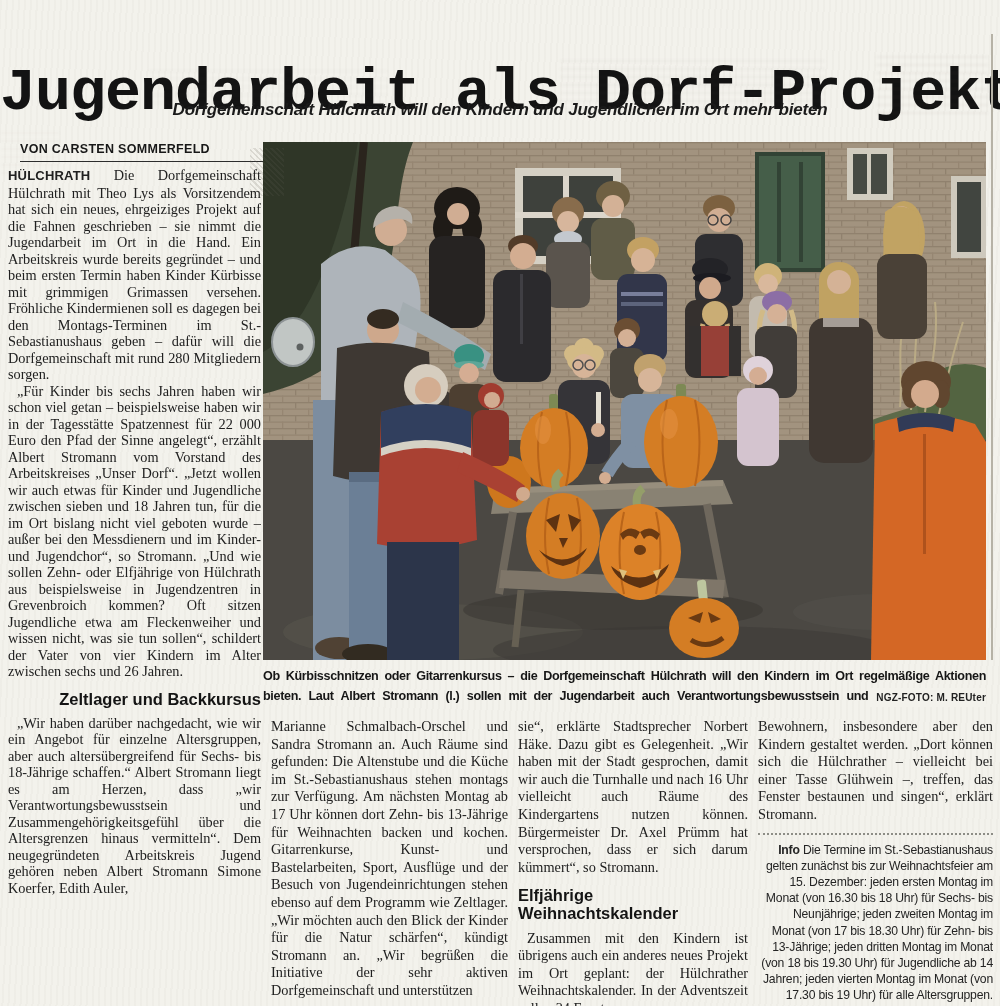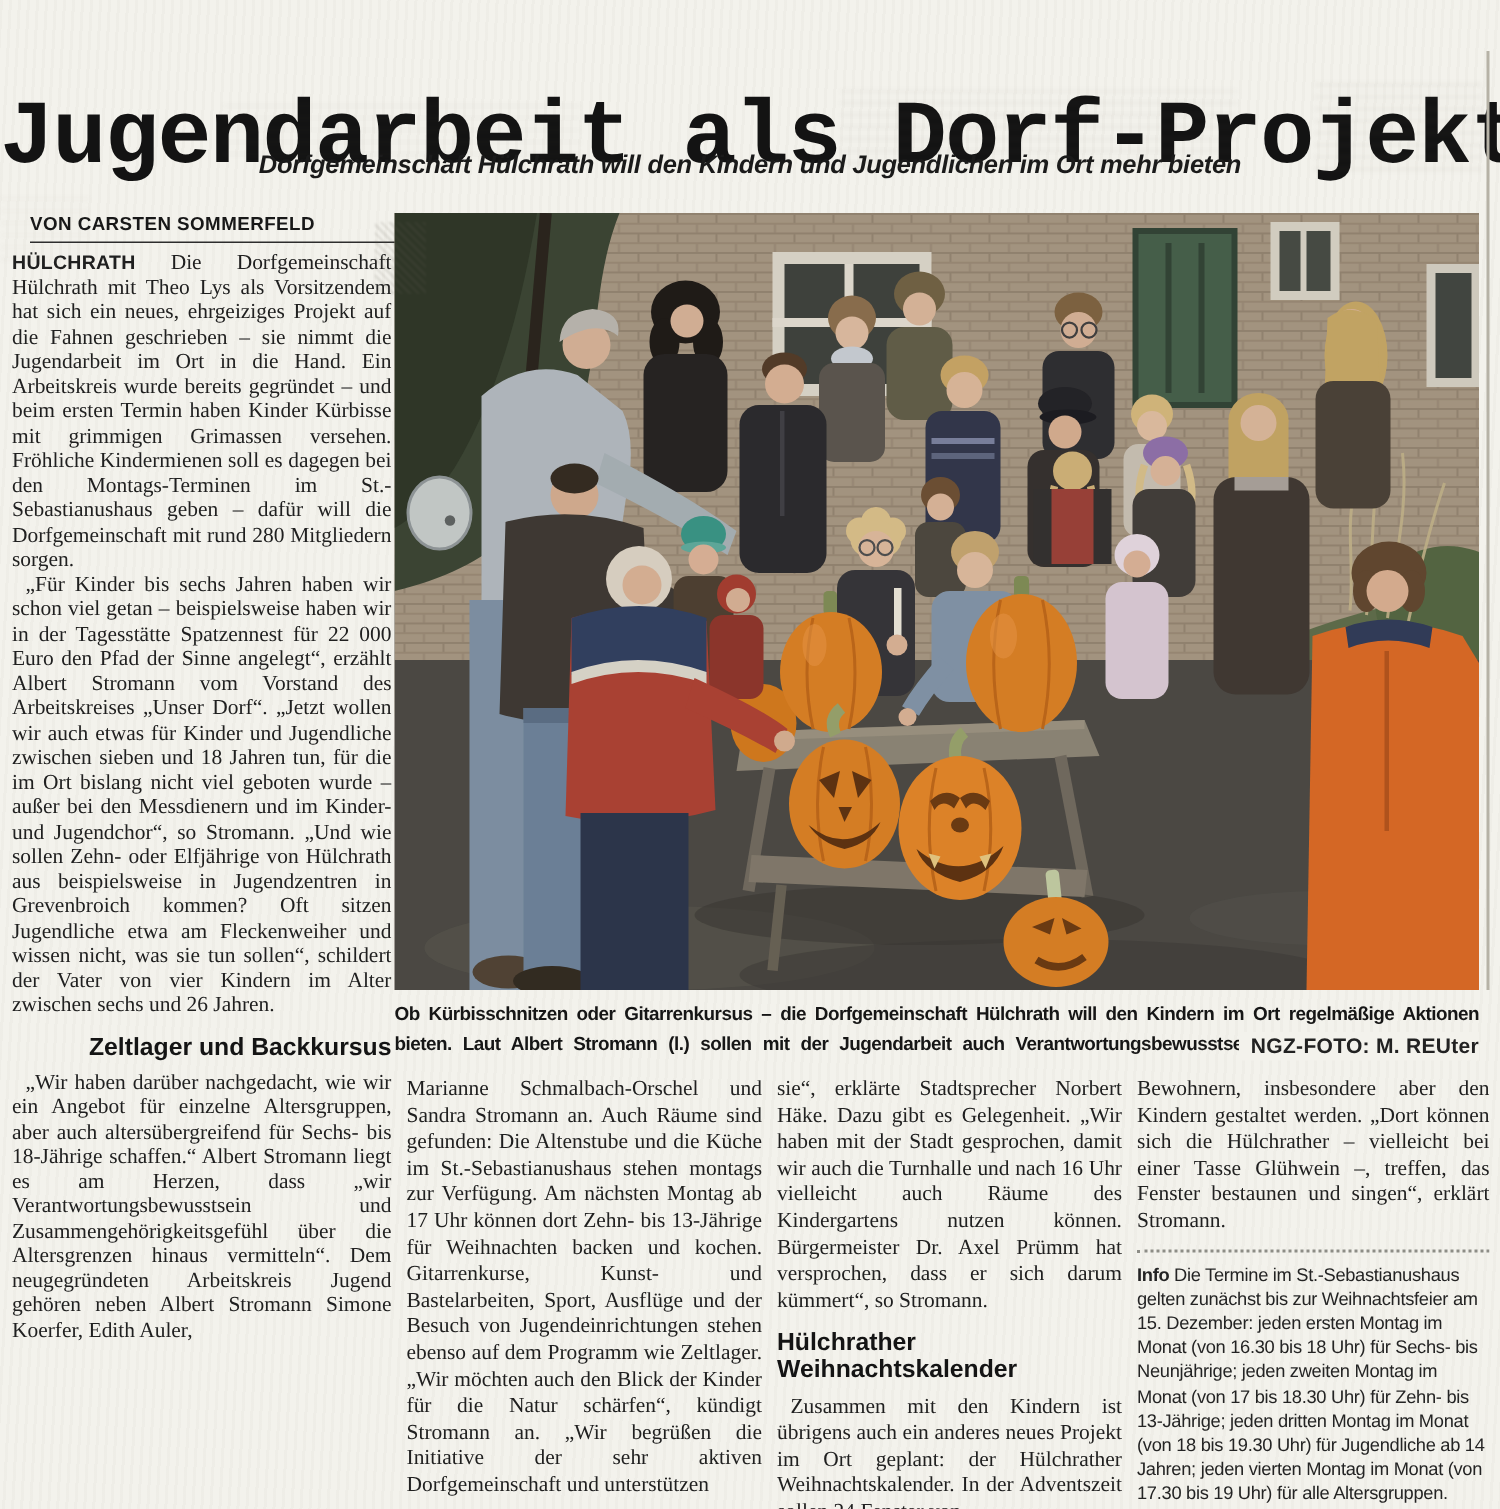--- a/index.html
+++ b/index.html
@@ -50,28 +50,28 @@
     background:#6e675c;overflow:hidden;filter:saturate(.95) contrast(.97);
   }
   .photo svg{display:block;width:723px;height:518px;}
   .caption{
     position:absolute;left:263px;top:667px;width:723px;height:42px;
     font-family:"Liberation Sans", sans-serif;font-weight:bold;font-size:12.6px;line-height:19.5px;
     letter-spacing:-0.35px;color:#161616;text-align:justify;overflow:hidden;
   }
   .credit{
     position:absolute;right:0;bottom:2px;
-    font-family:"Liberation Sans", sans-serif;font-weight:bold;font-size:14px;letter-spacing:.2px;
+    font-family:"Liberation Sans", sans-serif;font-weight:bold;font-size:10px;letter-spacing:.2px;
     color:#222;background:#f3f2ec;padding-left:8px;
   }
   
   .infobox{
     margin-top:9px;border-top:2px dotted #8d8d86;padding-top:7px;
     font-family:"Liberation Sans", sans-serif;font-size:12.2px;line-height:16.2px;
-    letter-spacing:-0.2px;color:#242424;text-align:left;text-indent:0;
+    letter-spacing:-0.2px;color:#242424;text-align:right;text-indent:0;
   }
   .infobox b{font-weight:bold;}
   
   .vrule{position:absolute;left:991px;top:34px;width:1.5px;height:626px;background:#b6b2a6;}
   .ghost{
     position:absolute;pointer-events:none;filter:blur(1.6px);
     background:repeating-linear-gradient(0deg, rgba(110,104,92,.55) 0 2.5px, transparent 2.5px 8px);
   }
   .g1{left:560px;top:60px;width:265px;height:50px;opacity:.10;}
   .g2{left:148px;top:64px;width:240px;height:40px;opacity:.07;}
@@ -332,21 +332,21 @@
   <span>Ob Kürbisschnitzen oder Gitarrenkursus – die Dorfgemeinschaft Hülchrath will den Kindern im Ort regelmäßige Aktionen bieten. Laut Albert Stromann (l.) sollen mit der Jugendarbeit auch Verantwortungsbewusstsein und Gemeinschaftssinn vermittelt werden.</span>
   <span class="credit">NGZ-FOTO: M. REUter</span>
 </div>
 
 <div class="bodycol colB col2">
   <p>Marianne Schmalbach-Orschel und Sandra Stromann an. Auch Räume sind gefunden: Die Altenstube und die Küche im St.-Sebastianushaus stehen montags zur Verfügung. Am nächsten Montag ab 17 Uhr können dort Zehn- bis 13-Jährige für Weihnachten backen und kochen. Gitarrenkurse, Kunst- und Bastelarbeiten, Sport, Ausflüge und der Besuch von Jugendeinrichtungen stehen ebenso auf dem Programm wie Zeltlager. „Wir möchten auch den Blick der Kinder für die Natur schärfen“, kündigt Stromann an. „Wir begrüßen die Initiative der sehr aktiven Dorfgemeinschaft und unterstützen</p>
 </div>
 
 <div class="bodycol colB col3">
   <p>sie“, erklärte Stadtsprecher Norbert Häke. Dazu gibt es Gelegenheit. „Wir haben mit der Stadt gesprochen, damit wir auch die Turnhalle und nach 16 Uhr vielleicht auch Räume des Kindergartens nutzen können. Bürgermeister Dr. Axel Prümm hat versprochen, dass er sich darum kümmert“, so Stromann.</p>
-  <h3 class="subhead spread">Hülchrather Weihnachtskalender</h3>
+  <h3 class="subhead spread">Elfjährige Weihnachtskalender</h3>
   <p class="indent">Zusammen mit den Kindern ist übrigens auch ein anderes neues Projekt im Ort geplant: der Hülchrather Weihnachtskalender. In der Adventszeit sollen 24 Fenster von</p>
 </div>
 
 <div class="bodycol colB col4">
   <p>Bewohnern, insbesondere aber den Kindern gestaltet werden. „Dort können sich die Hülchrather – vielleicht bei einer Tasse Glühwein –, treffen, das Fenster bestaunen und singen“, erklärt Stromann.</p>
   <div class="infobox">
     <b>Info</b><span> Die Termine im St.-Sebastianushaus gelten zunächst bis zur Weihnachtsfeier am 15. Dezember: jeden ersten Montag im Monat (von 16.30 bis 18 Uhr) für Sechs- bis Neunjährige; jeden zweiten Montag im Monat (von 17 bis 18.30 Uhr) für Zehn- bis 13-Jährige; jeden dritten Montag im Monat (von 18 bis 19.30 Uhr) für Jugendliche ab 14 Jahren; jeden vierten Montag im Monat (von 17.30 bis 19 Uhr) für alle Altersgruppen.</span>
   </div>
 </div>
 

